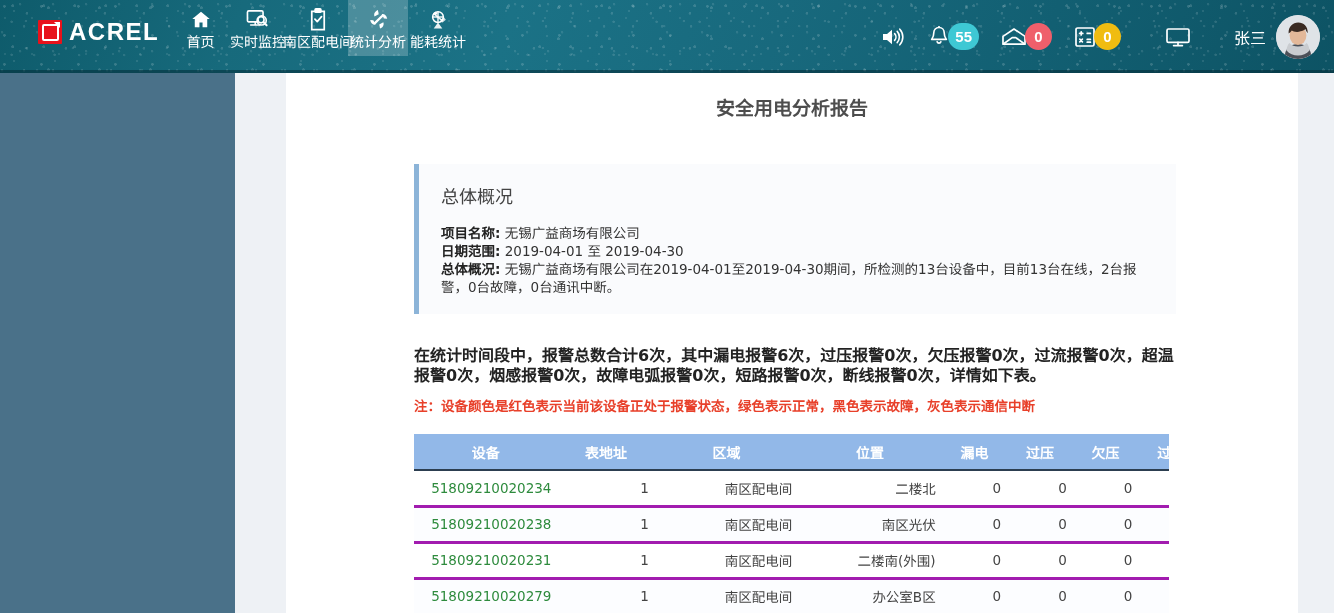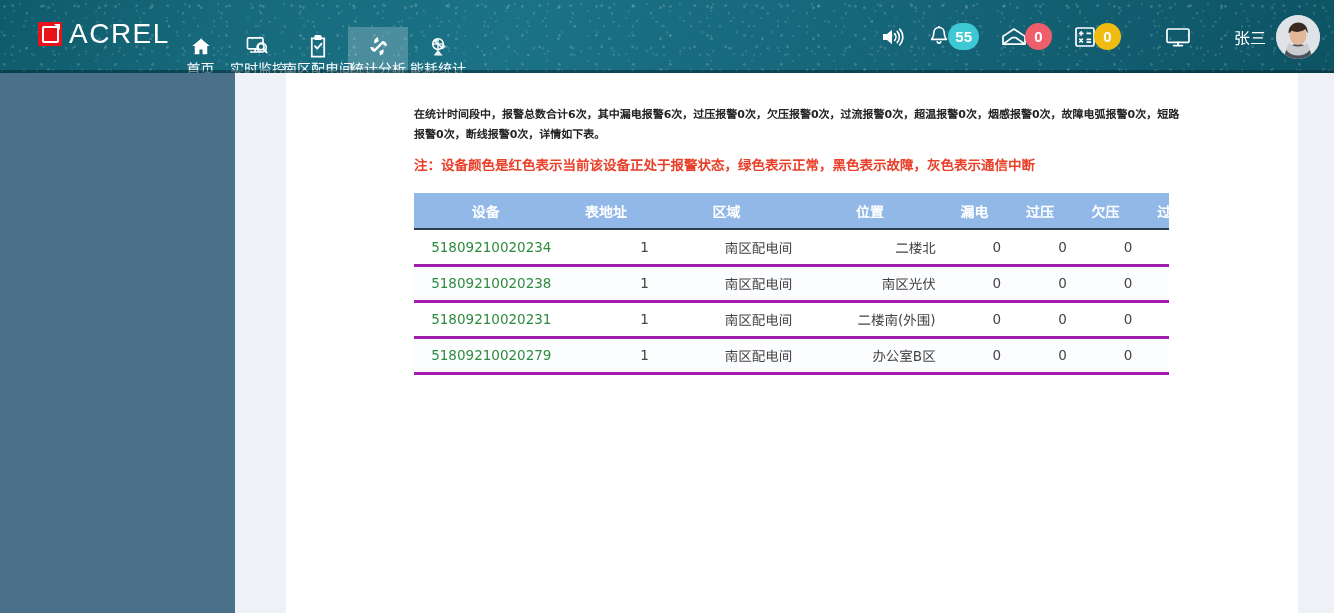--- a/index.html
+++ b/index.html
@@ -57,33 +57,33 @@
     border: 2.5px solid #ffffff; border-radius: 2px;
     background: transparent;
   }
   .brand-mark::after {
     content: ""; position: absolute; right: 2px; top: 2px;
     width: 0; height: 0;
     border-left: 6px solid transparent;
     border-top: 6px solid #ffffff;
   }
   .brand-text {
-    color: #ffffff; font-size: 28px; letter-spacing: 1.5px;
-    font-weight: 400; line-height: 1; text-align: right;
+    color: #ffffff; font-size: 24px; letter-spacing: 1.5px;
+    font-weight: 700; line-height: 1; text-align: right;
   }
 
   .navitems {
     position: absolute; left: 173px; top: 0;
     height: 73px; display: flex; align-items: stretch;
   }
   .navitem {
     width: 55px; height: 56px;
     display: flex; flex-direction: column;
     align-items: center; justify-content: center; gap: 3px;
-    color: #ffffff; cursor: pointer; position: relative; margin-top: 27px;
+    color: #ffffff; cursor: pointer; position: relative;
   }
   .navitem.wide { width: 60px; }
   .navitem.active { background: rgba(255,255,255,0.22); }
   .navitem .ico { height: 24px; display: flex; align-items: flex-end; }
   .navitem .lbl {
     font-size: 14px; line-height: 16px; white-space: nowrap;
     font-family: "DejaVu Sans", sans-serif;
   }
   .navitem svg { display: block; }
 
@@ -142,21 +142,21 @@
   }
   .ov-line {
     font-size: 13.5px; color: #333; line-height: 18px;
     font-family: "DejaVu Sans", sans-serif;
   }
   .ov-line b { font-weight: bold; color: #222; }
 
   
   .stats {
     margin: 32px 0 0 128px; width: 770px;
-    font-size: 11px; font-weight: bold; color: #222;
+    font-size: 16px; font-weight: bold; color: #222;
     line-height: 20px;
     font-family: "DejaVu Sans", sans-serif;
   }
   .note {
     margin: 10px 0 0 128px; width: 770px;
     font-size: 13.5px; font-weight: bold; color: #e8402a;
     line-height: 20px;
     font-family: "DejaVu Sans", sans-serif;
   }
 
@@ -353,21 +353,40 @@
   </div>
 </div>
 
 <div id="shell">
 
   <div id="sidebar"></div>
   <div id="gutter-l"></div>
 
   <div id="content">
 
-
+    <h1 class="page-title">安全用电分析报告</h1>
+
+    <div class="overview">
+      <h3>总体概况</h3>
+
+      <div class="ov-line">
+        <b>项目名称:</b>
+        <span>无锡广益商场有限公司</span>
+      </div>
+
+      <div class="ov-line">
+        <b>日期范围:</b>
+        <span>2019-04-01 至 2019-04-30</span>
+      </div>
+
+      <div class="ov-line">
+        <b>总体概况:</b>
+        <span>无锡广益商场有限公司在2019-04-01至2019-04-30期间，所检测的13台设备中，目前13台在线，2台报警，0台故障，0台通讯中断。</span>
+      </div>
+    </div>
 
     <div class="stats">在统计时间段中，报警总数合计6次，其中漏电报警6次，过压报警0次，欠压报警0次，过流报警0次，超温报警0次，烟感报警0次，故障电弧报警0次，短路报警0次，断线报警0次，详情如下表。</div>
     <div class="note">注：设备颜色是红色表示当前该设备正处于报警状态，绿色表示正常，黑色表示故障，灰色表示通信中断</div>
 
     <div class="table-wrap">
       <table class="rpt">
         <thead>
           <tr>
             <th class="c-dev">设备</th>
             <th class="c-addr">表地址</th>

